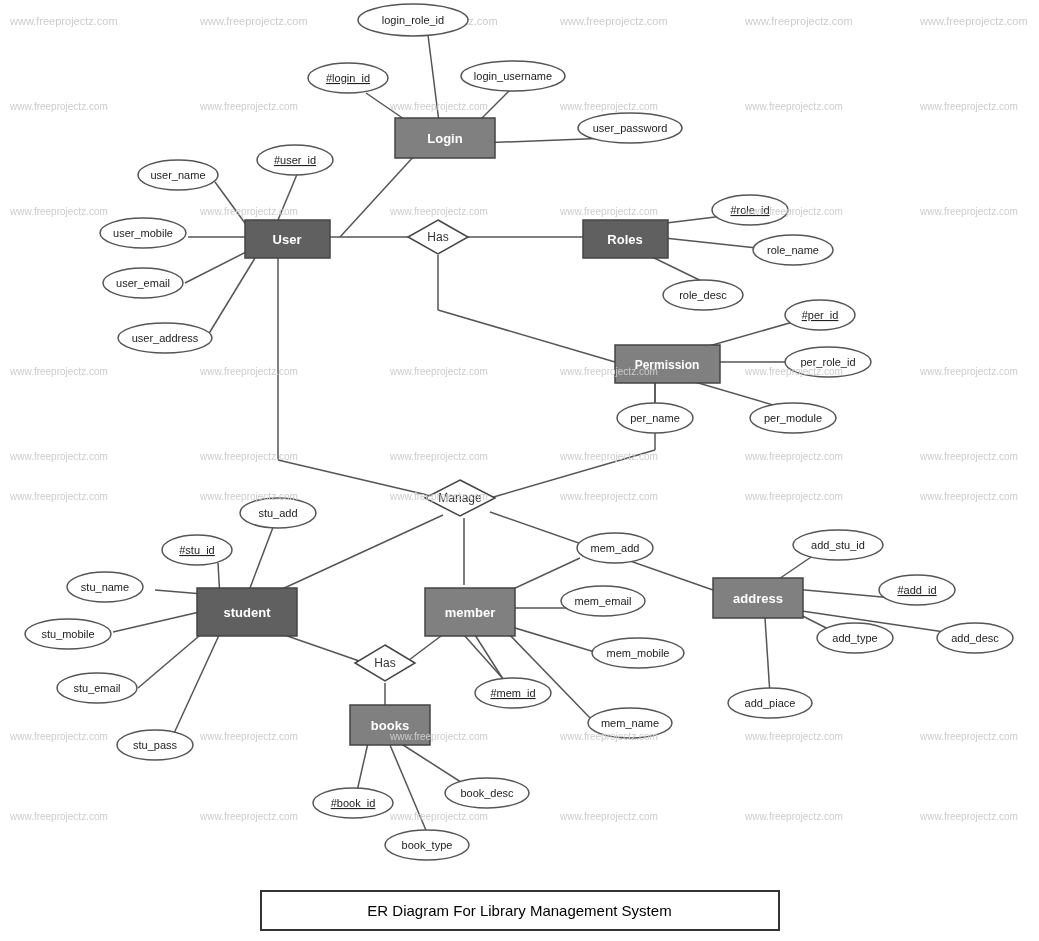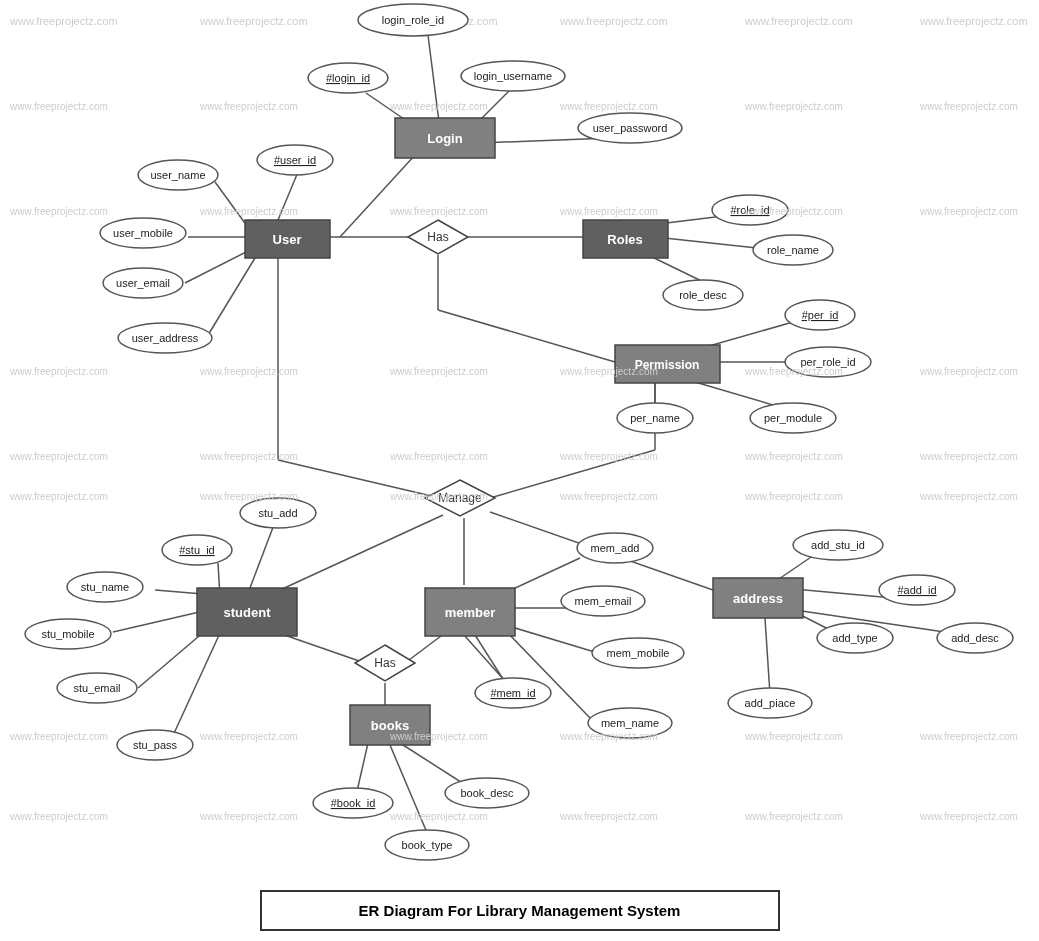--- a/index.html
+++ b/index.html
@@ -35,21 +35,21 @@
     .caption-box {
       position: absolute;
       bottom: 10px;
       left: 50%;
       transform: translateX(-50%);
       width: 520px;
       border: 2px solid #333;
       text-align: center;
       padding: 10px 20px;
       font-size: 15px;
-      font-weight: bold;
+      font-weight: normal;
       background: #fff;
     }
   </style>
 </head>
 <body>
 
 <div class="watermark" style="top:15px; left:10px">www.freeprojectz.com</div>
 <div class="watermark" style="top:15px; left:200px">www.freeprojectz.com</div>
 <div class="watermark" style="top:15px; left:390px">www.freeprojectz.com</div>
 <div class="watermark" style="top:15px; left:560px">www.freeprojectz.com</div>

